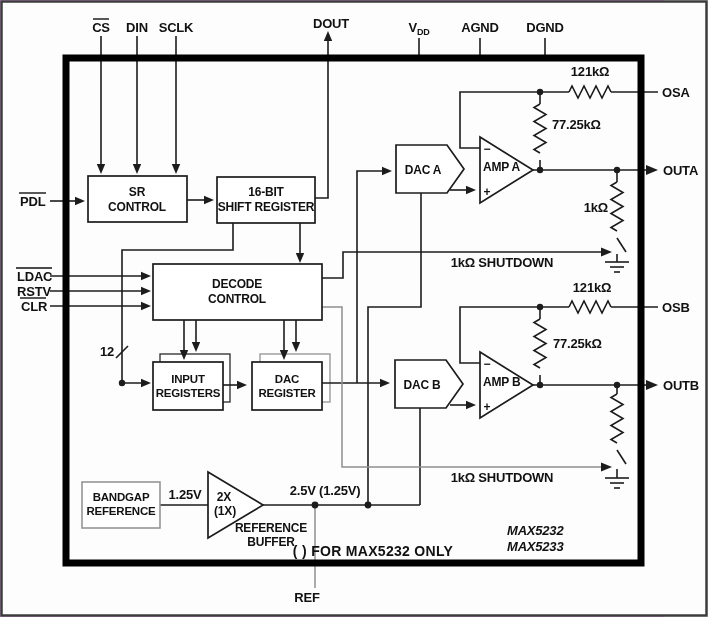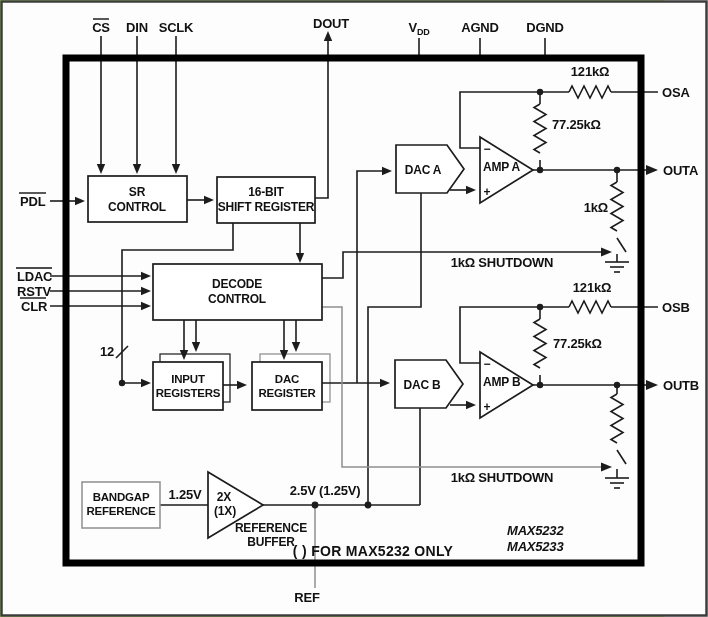--- a/index.html
+++ b/index.html
@@ -1,16 +1,16 @@
 <!DOCTYPE html>
 <html><head>
 <meta charset="utf-8">
 <style>
   html,body{margin:0;padding:0;background:#ffffff;}
-  .stage{width:664px;height:617px;position:relative;background:#bef264;text-align:right;}
+  .stage{width:664px;height:617px;position:relative;background:#f0abfc;text-align:right;}
   svg{display:block;font-family:"Liberation Sans","DejaVu Sans",sans-serif;}
   text{fill:#111;font-weight:bold;letter-spacing:-0.2px;}
   .t13{font-size:13px;}
   .t12{font-size:12px;}
   .t11{font-size:11.5px;}
   .t9{font-size:9px;}
   .italic{font-style:italic;}
   .mid{text-anchor:middle;}
   .end{text-anchor:end;}
   .wire{stroke:#1c1c1c;stroke-width:1.6;fill:none;}

